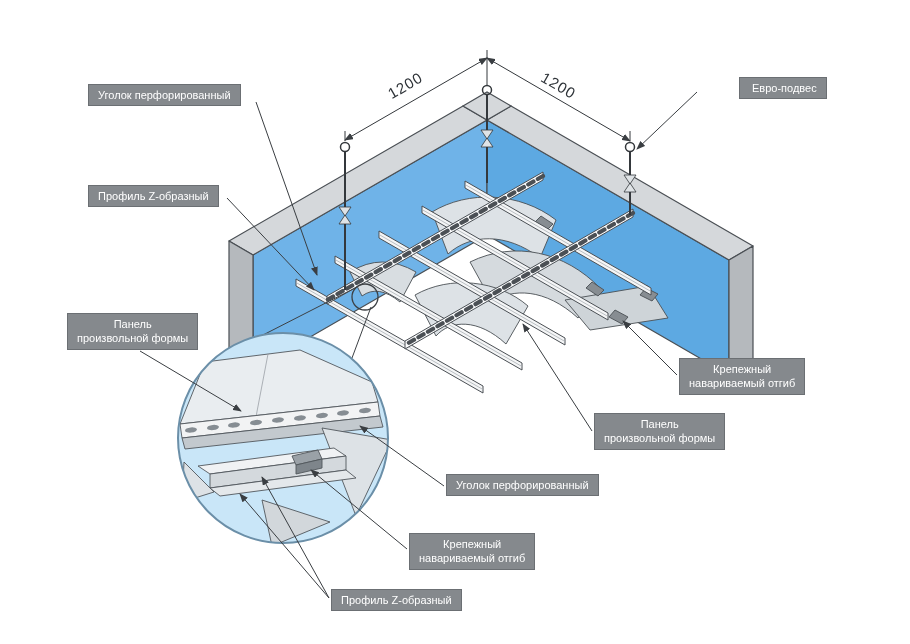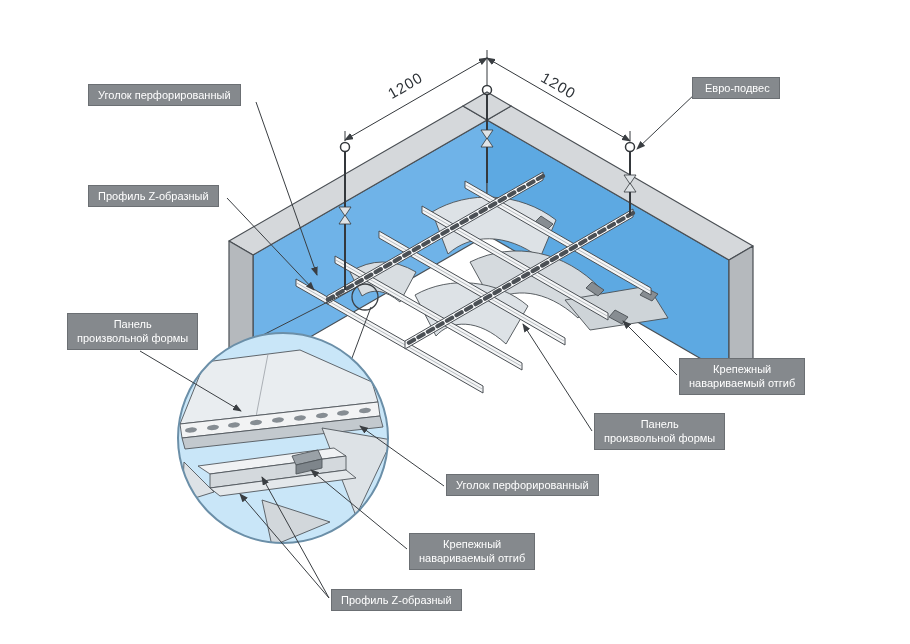--- a/index.html
+++ b/index.html
@@ -187,21 +187,21 @@
       <line x1="592" y1="431" x2="523" y2="324" marker-end="url(#arr)"></line>
       <line x1="444" y1="486" x2="360" y2="426" marker-end="url(#arr)"></line>
       <line x1="407" y1="549" x2="311" y2="470" marker-end="url(#arr)"></line>
       <line x1="329" y1="598" x2="240" y2="494" marker-end="url(#arr)"></line>
       <line x1="329" y1="598" x2="262" y2="477" marker-end="url(#arr)"></line>
     </g>
   </svg>
 
   <div class="lbl" style="left:88px; top:84px;">Уголок перфорированный</div>
 
-  <div class="lbl" style="left:692px; top:77px;padding-left:12px;">Евро-подвес</div>
+  <div class="lbl" style="left:739px; top:77px;padding-left:12px;">Евро-подвес</div>
 
   <div class="lbl" style="left:88px; top:185px;">Профиль Z-образный</div>
 
   <div class="lbl" style="left:67px; top:313px;">
     <div>Панель</div>
     <div>произвольной формы</div>
   </div>
 
   <div class="lbl" style="left:679px; top:358px;">
     <div>Крепежный</div>

